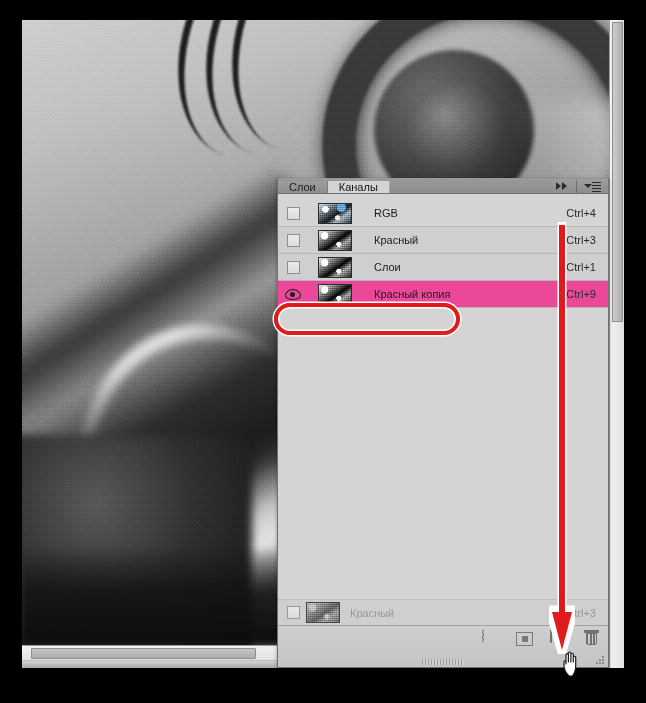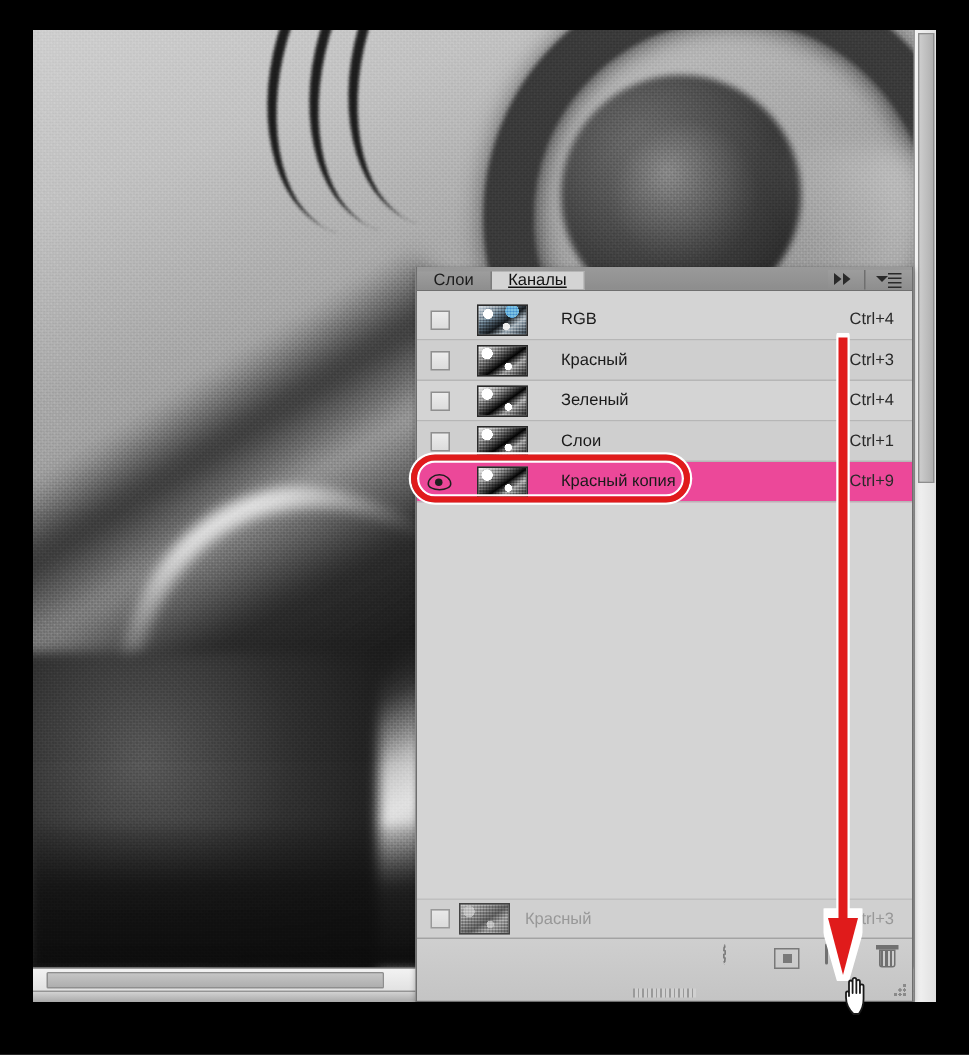--- a/index.html
+++ b/index.html
@@ -214,21 +214,20 @@
     font-size: 11px;
     color: #1c1c1c;
     border-right: 1px solid #7b7b7b;
     cursor: default;
     background: linear-gradient(180deg,#9d9d9d,#8e8e8e);
   }
   .tab.active {
     background: #d4d4d4;
     color: #111;
     border-right: 1px solid #a6a6a6;
-    text-decoration: underline;
   }
   #tabbar .filler { flex: 1; background: linear-gradient(180deg,#9d9d9d,#8e8e8e); }
   #tabbar .tb-controls {
     display: flex; align-items: center; gap: 7px;
     padding: 0 7px 0 4px;
     background: linear-gradient(180deg,#9d9d9d,#8e8e8e);
   }
   .icon-dblarrow { width: 13px; height: 9px; position: relative; }
   .icon-dblarrow::before, .icon-dblarrow::after {
     content: ""; position: absolute; top: 0;
@@ -518,31 +517,20 @@
           <span class="eye-chk"></span>
         </span>
         <span class="thumb-ch">
             <span class="tb"></span>
             <span class="tgrain"></span>
           </span>
         <span class="row-label">Красный</span>
         <span class="row-short">Ctrl+3</span>
       </div>
 
-      <div class="row">
-        <span class="eye-box">
-          <span class="eye-chk"></span>
-        </span>
-        <span class="thumb-ch">
-            <span class="tb"></span>
-            <span class="tgrain"></span>
-          </span>
-        <span class="row-label">Зеленый</span>
-        <span class="row-short">Ctrl+4</span>
-      </div>
 
       <div class="row alt">
         <span class="eye-box">
           <span class="eye-chk"></span>
         </span>
         <span class="thumb-ch">
             <span class="tb"></span>
             <span class="tgrain"></span>
           </span>
         <span class="row-label">Слои</span>

